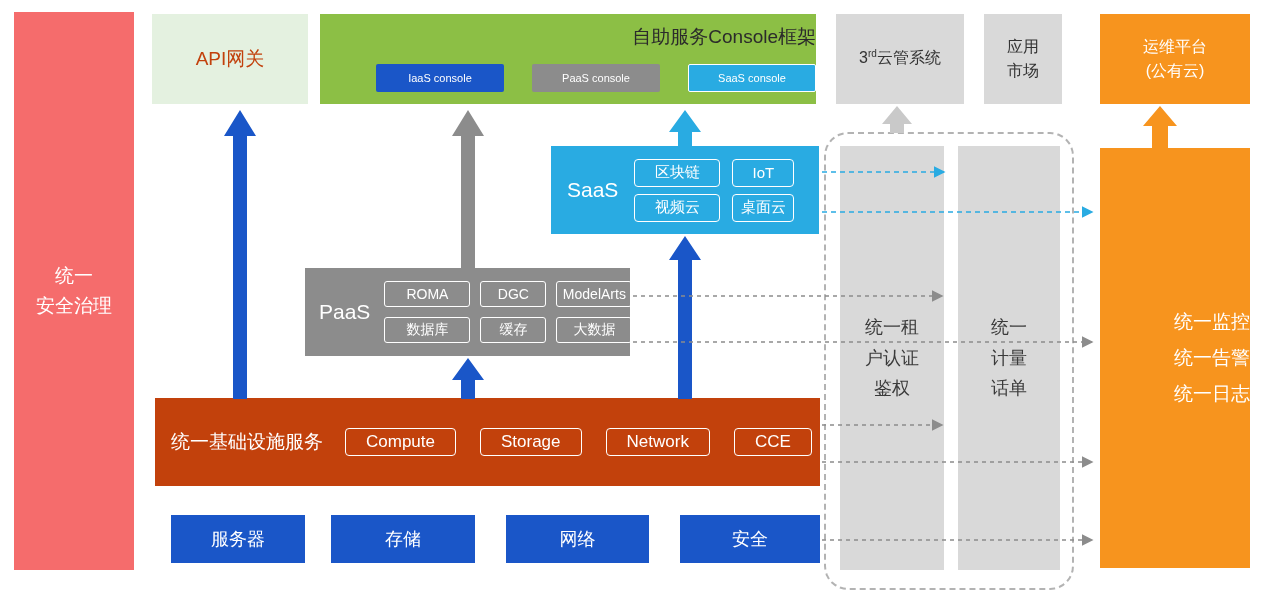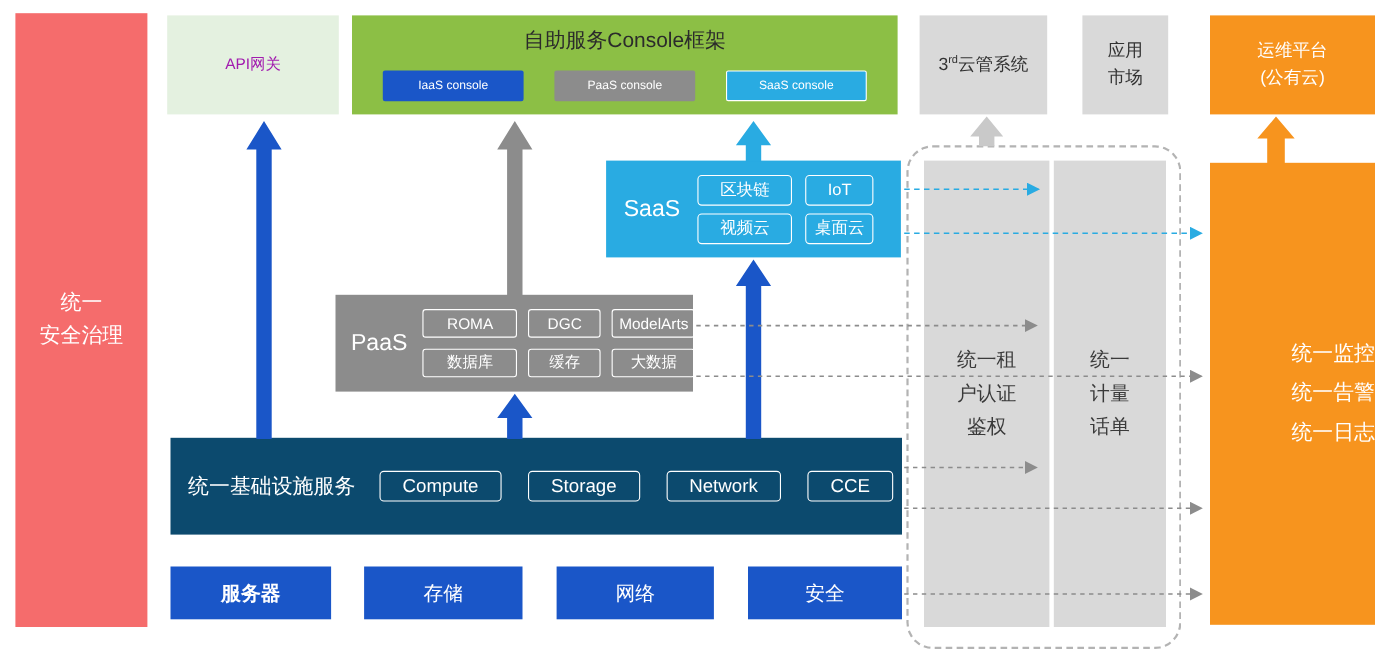--- a/index.html
+++ b/index.html
@@ -2,56 +2,56 @@
 <html><head>
 <meta charset="utf-8">
 <style>
   * { margin:0; padding:0; box-sizing:border-box; }
   body { font-family:"Liberation Sans","DejaVu Sans",sans-serif; background:#fff; }
   .canvas { position:relative; width:1265px; height:605px; background:#fff; overflow:hidden; }
   .box { position:absolute; display:flex; align-items:center; justify-content:center; text-align:center; }
   .preline { white-space:pre-line; }
 
   .security-bar { left:14px; top:12px; width:120px; height:558px; background:#f56c6c; color:#fff; font-size:19px; line-height:1.6; }
-  .api-gateway { left:152px; top:14px; width:156px; height:90px; background:#e4f1e0; color:#a21caf; font-size:14px; }
-  .console-frame { left:320px; top:14px; width:496px; height:90px; background:#8cbf45; flex-direction:column; justify-content:space-between; padding:10px 0 12px; }
+  .api-gateway { left:152px; top:14px; width:156px; height:90px; background:#e4f1e0; color:#c2410c; font-size:19px; }
+  .console-frame { left:320px; top:14px; width:496px; height:90px; background:#8cbf45; flex-direction:column; justify-content:space-between; padding:10px 0 12px;align-items:flex-end; }
   .console-title { color:#2b2b2b; font-size:19px; }
   .console-btn-row { display:flex; gap:28px; justify-content:center; }
   .console-btn { width:128px; height:28px; display:flex; align-items:center; justify-content:center; color:#fff; font-size:11px; border-radius:2px; }
   .console-btn.iaas { background:#1a56c8; }
   .console-btn.paas { background:#8c8c8c; }
   .console-btn.saas { background:#29abe2; border:1px solid #fff; }
 
   .gray-top { background:#d9d9d9; color:#333; font-size:16px; }
-  .third-party { left:836px; top:14px; width:116px; height:90px; }
+  .third-party { left:836px; top:14px; width:128px; height:90px; }
   .app-market { left:984px; top:14px; width:78px; height:90px; line-height:1.5; }
   .ops-platform { left:1100px; top:14px; width:150px; height:90px; background:#f7941e; color:#fff; font-size:16px; line-height:1.5; }
 
   .monitoring { left:1100px; top:148px; width:150px; height:420px; background:#f7941e; color:#fff; font-size:19px; line-height:1.9;justify-content:flex-end; }
 
   .dashed-container { left:824px; top:132px; width:250px; height:458px; border:2px dashed #b3b3b3; border-radius:24px; }
-  .auth-bar { left:840px; top:146px; width:114px; height:424px; background:#d9d9d9; color:#3a3a3a; font-size:18px; line-height:1.7; }
+  .auth-bar { left:840px; top:146px; width:104px; height:424px; background:#d9d9d9; color:#3a3a3a; font-size:18px; line-height:1.7; }
   .billing-bar { left:958px; top:146px; width:102px; height:424px; background:#d9d9d9; color:#3a3a3a; font-size:18px; line-height:1.7; }
 
   .saas-box { left:551px; top:146px; width:268px; height:88px; background:#29abe2; justify-content:flex-start; padding-left:16px; gap:16px; }
   .layer-label { color:#fff; font-size:21px; }
   .saas-grid { display:grid; grid-template-columns:86px 62px; gap:7px 12px; }
   .chip { border:1px solid #fff; border-radius:4px; color:#fff; font-size:15px; height:28px; display:flex; align-items:center; justify-content:center; }
 
   .paas-box { left:305px; top:268px; width:325px; height:88px; background:#8c8c8c; justify-content:flex-start; padding-left:14px; gap:14px; }
   .paas-grid { display:grid; grid-template-columns:86px 66px:; gap:10px; grid-template-columns:86px 66px 76px; }
   .paas-grid .chip { font-size:14px; height:26px; border-radius:3px; }
 
-  .iaas-box { left:155px; top:398px; width:665px; height:88px; background:#0c4a6e; justify-content:flex-start; padding-left:16px; gap:22px; }
+  .iaas-box { left:155px; top:398px; width:665px; height:88px; background:#c2410c; justify-content:flex-start; padding-left:16px; gap:22px; }
   .iaas-label { color:#fff; font-size:19px; }
   .iaas-btns { display:flex; gap:24px; }
   .iaas-btns .chip { font-size:17px; height:28px; padding:0 20px; border-radius:4px; }
 
   .infra { height:48px; top:515px; background:#1a56c8; color:#fff; font-size:18px; }
-  .infra.i0 { left:155px; width:146px;font-weight:bold; }
+  .infra.i0 { left:171px; width:134px; }
   .infra.i1 { left:331px; width:144px; }
   .infra.i2 { left:506px; width:143px; }
   .infra.i3 { left:680px; width:140px; }
 
   .arrow-layer { position:absolute; left:0; top:0; width:1265px; height:605px; pointer-events:none; z-index:5; }
   sup { font-size:10px; }
 </style>
 </head>
 <body>
 

